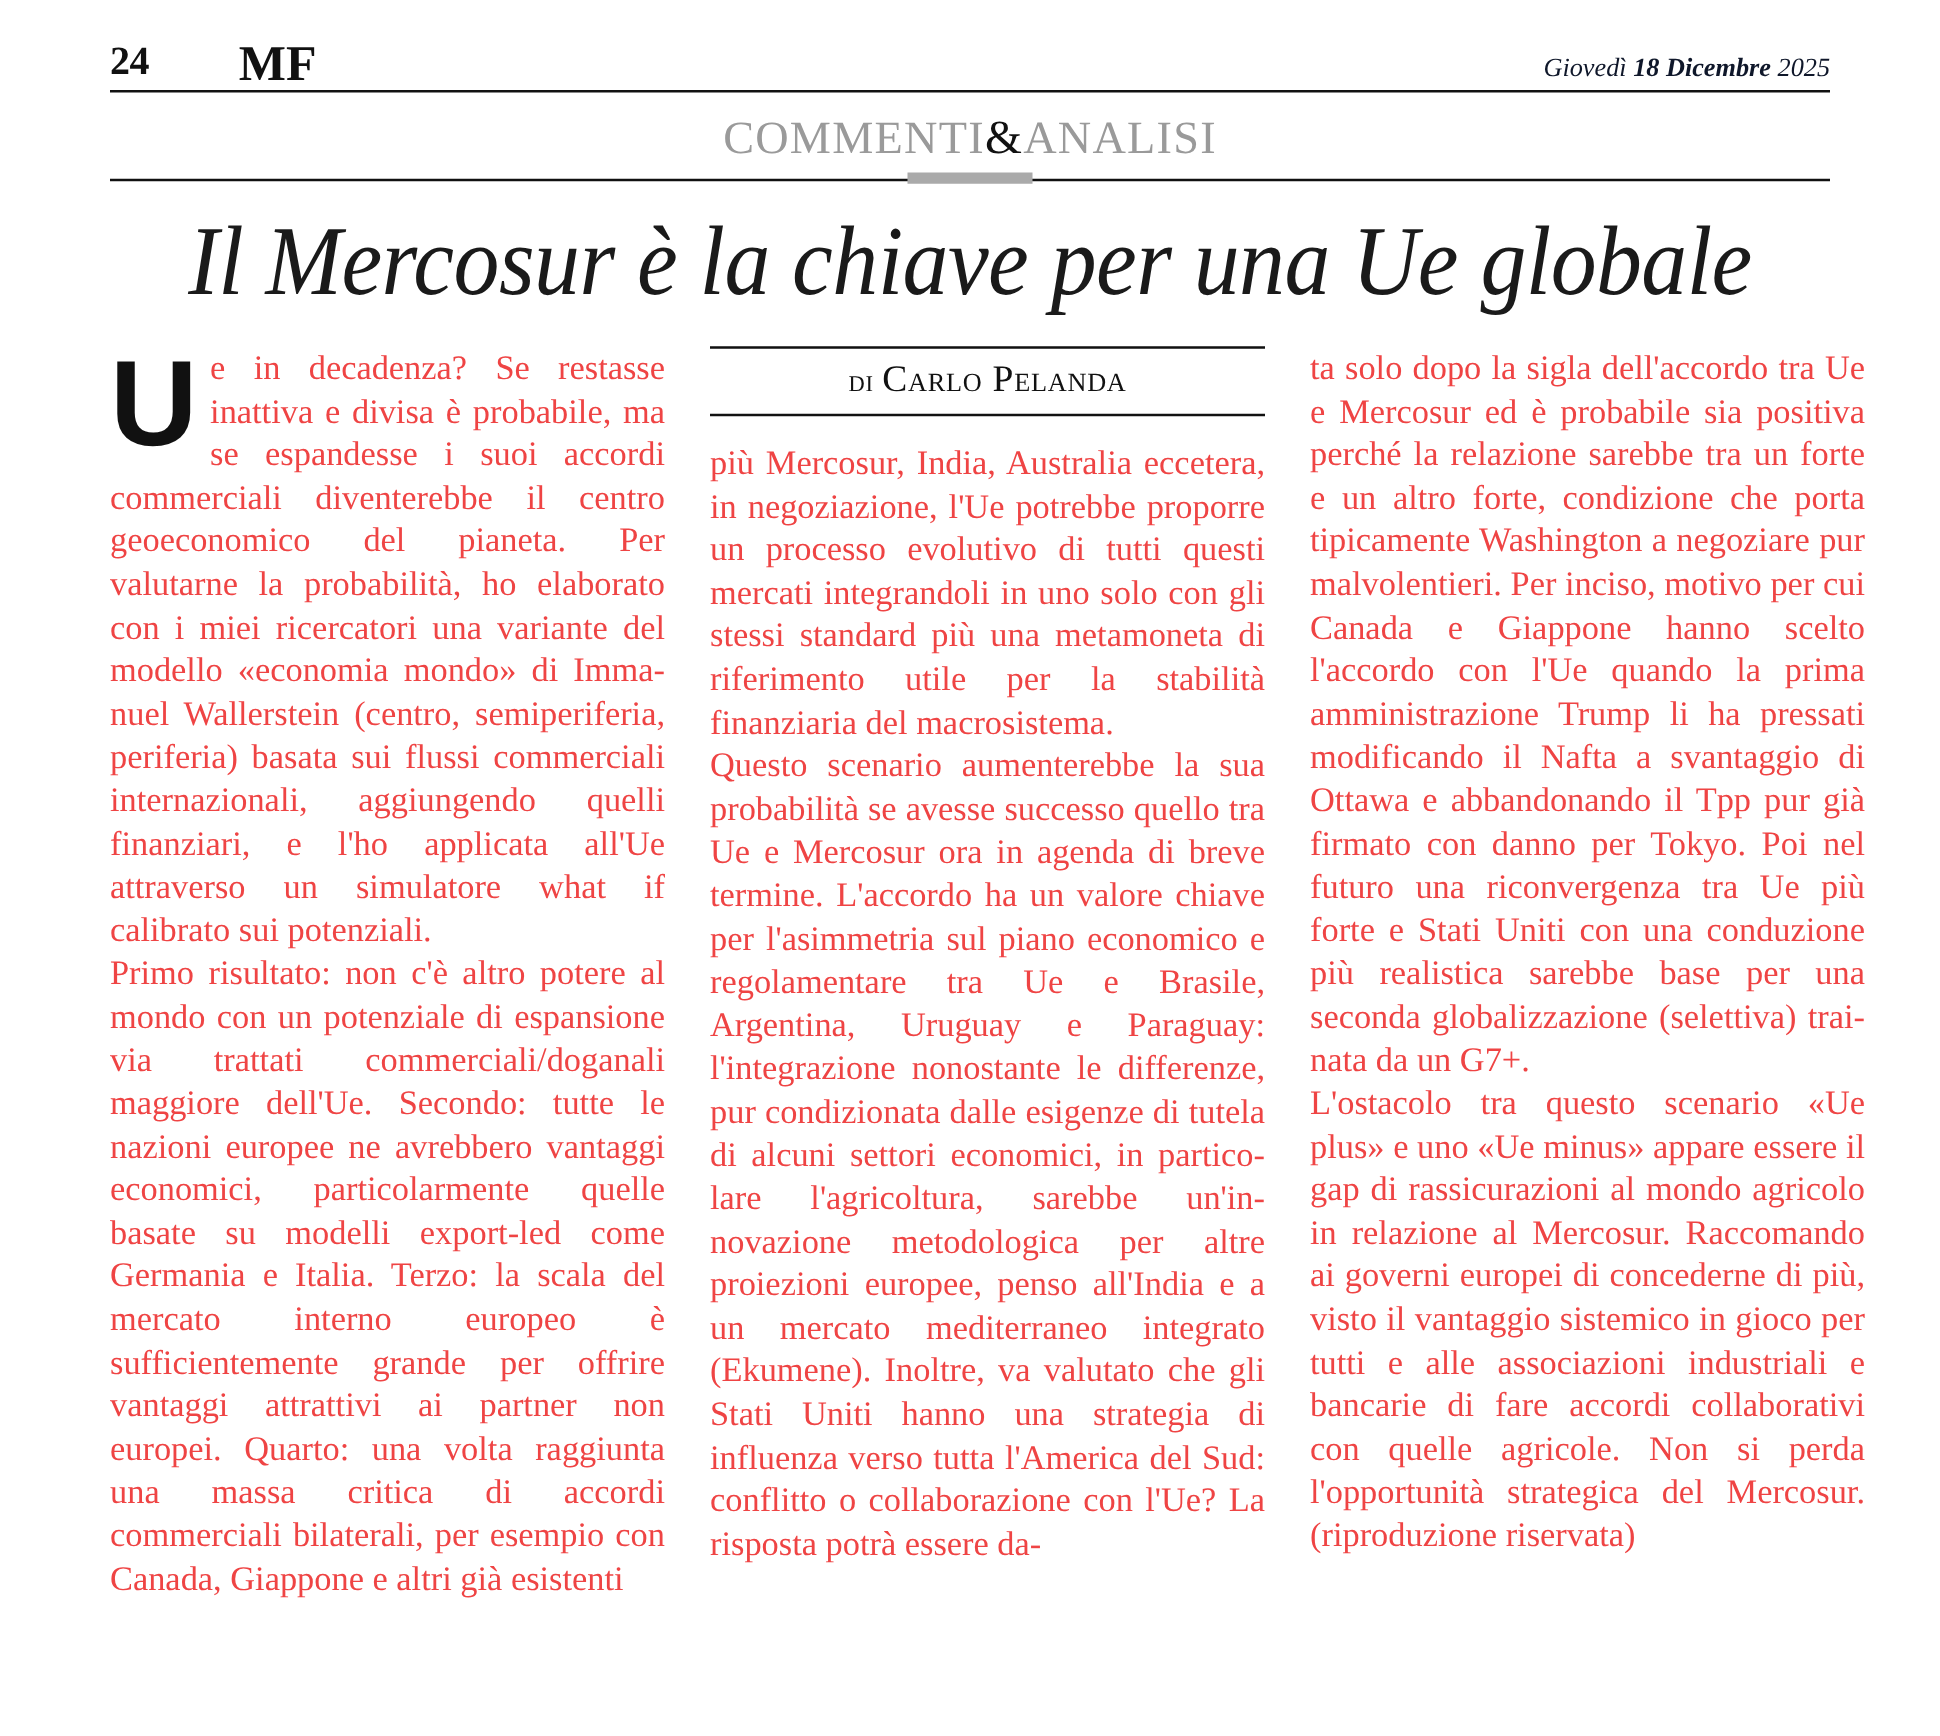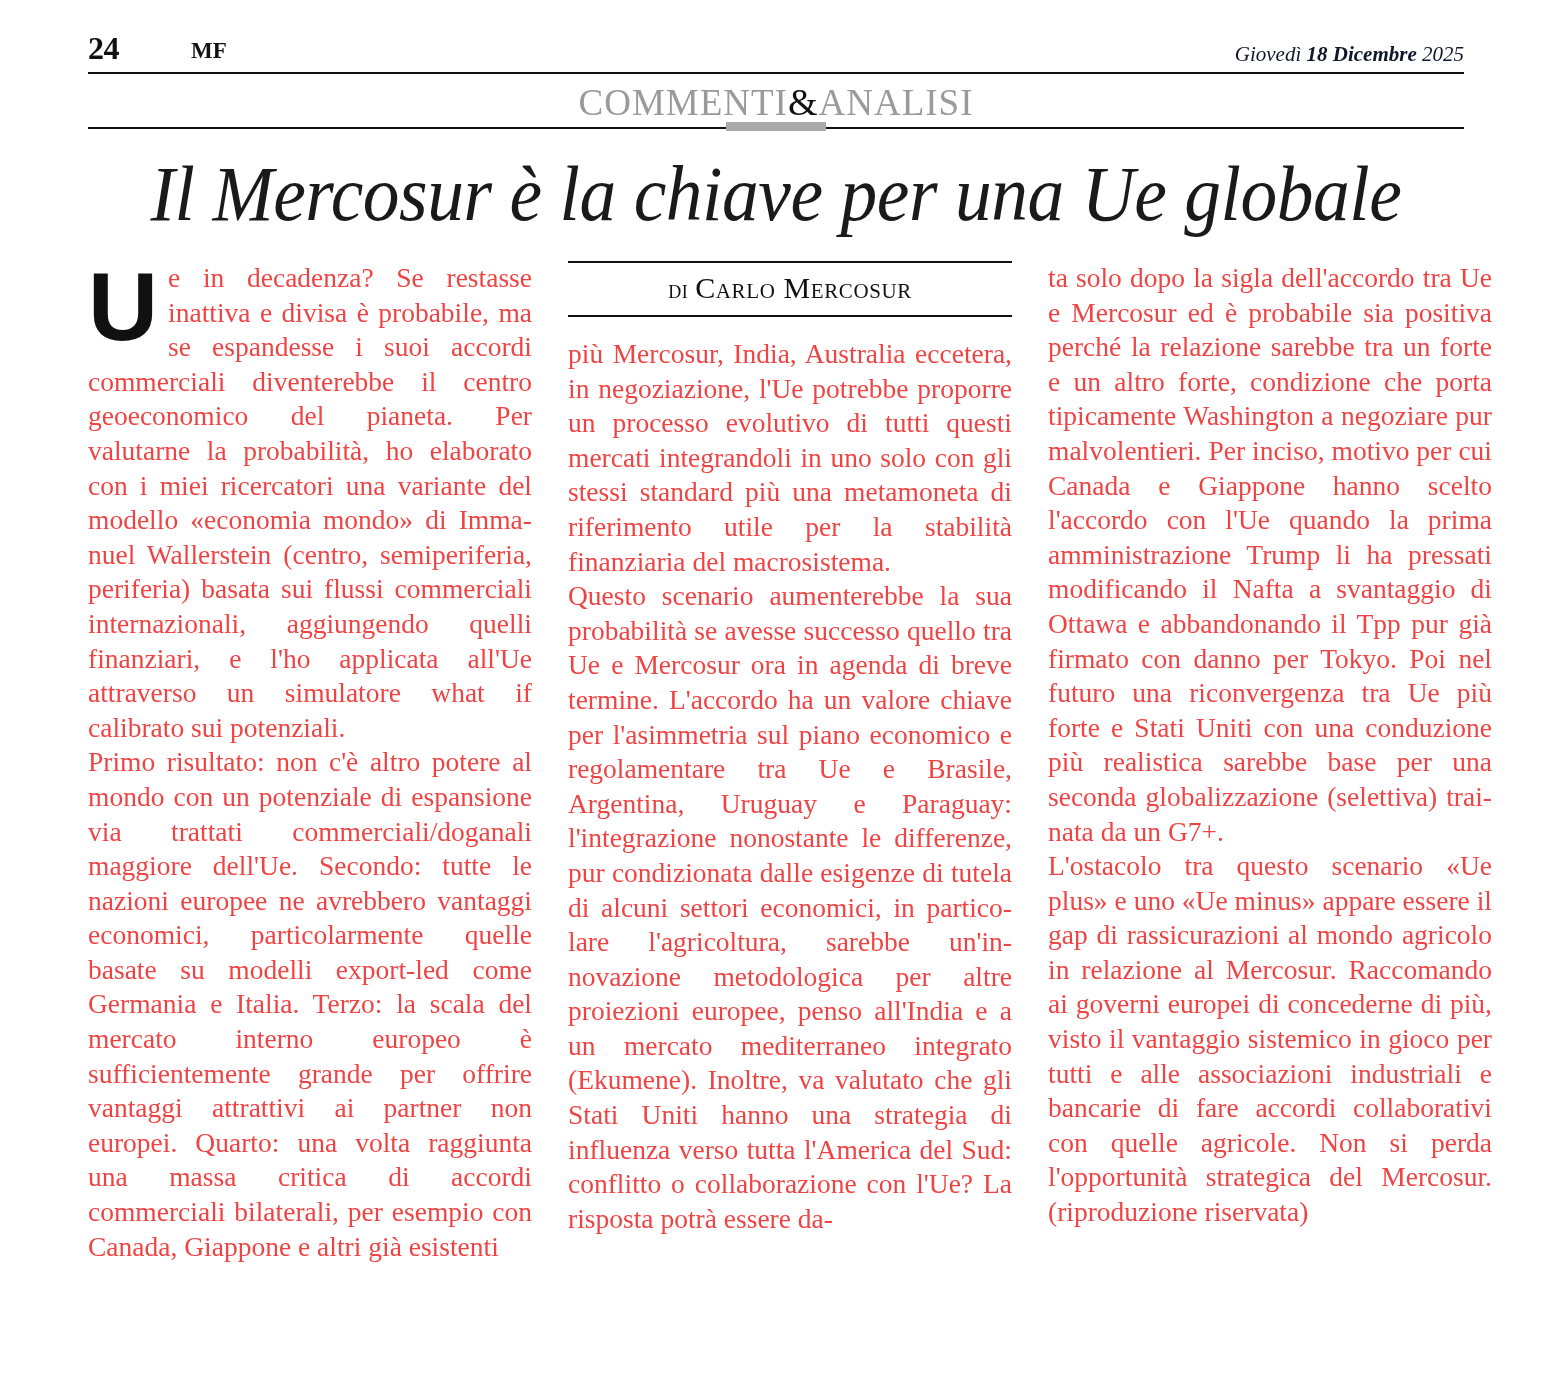--- a/index.html
+++ b/index.html
@@ -34,21 +34,21 @@
   .folio {
     font-family: "Liberation Serif", "DejaVu Serif", serif;
     font-weight: bold;
     font-size: 32px;
     line-height: 40px;
     letter-spacing: -0.5px;
     color: #111;
   }
   .brand {
     font-family: "Liberation Serif", "DejaVu Serif", serif;
-    font-size: 23px;
+    font-size: 40px;
     line-height: 34px;
     font-weight: bold;
     color: #111;
     margin-left: 72px;
     letter-spacing: 0px;
   }
   .dateline {
     margin-left: auto;
     font-size: 21px;
     line-height: 24px;
@@ -66,21 +66,21 @@
   }
 
   
   .section-band {
     position: relative;
     text-align: center;
     padding-top: 6px;
   }
   .section-title {
     font-size: 37px;
-    line-height: 44px;
+    line-height: 60px;
     letter-spacing: 1px;
     color: #9a9a9a;
     font-weight: normal;
     white-space: nowrap;
   }
   .section-title .amp {
     color: #111;
     font-size: 38px;
   }
   .rule-section {
@@ -186,21 +186,21 @@
 
   <div class="columns">
 
     <div class="col">
       <p class="dropcap-para">Ue in decadenza? Se restasse inattiva e divisa è probabi­le, ma se espandesse i suoi accordi commerciali diventereb­be il centro geoeconomico del pianeta. Per valutarne la probabi­lità, ho elaborato con i miei ricer­catori una variante del modello «economia mondo» di Imma­nuel Wallerstein (centro, semipe­riferia, periferia) basata sui flus­si commerciali internazionali, ag­giungendo quelli finanziari, e l'ho applicata all'Ue attraverso un simulatore what if calibrato sui potenziali.</p>
       <p>Primo risultato: non c'è altro po­tere al mondo con un potenziale di espansione via trattati com­merciali/doganali maggiore dell'Ue. Secondo: tutte le nazio­ni europee ne avrebbero vantag­gi economici, particolarmente quelle basate su modelli ex­port-led come Germania e Italia. Terzo: la scala del mercato inter­no europeo è sufficientemente grande per offrire vantaggi attrat­tivi ai partner non europei. Quar­to: una volta raggiunta una mas­sa critica di accordi commerciali bilaterali, per esempio con Cana­da, Giappone e altri già esistenti</p>
     </div>
 
     <div class="col">
       <div class="byline">
-        <div class="byline-text"><span>di </span><span class="nm">Carlo Mercosur</span></div>
+        <div class="byline-text"><span>di </span><span class="nm">Carlo Pelanda</span></div>
       </div>
       <p>più Mercosur, India, Australia ec­cetera, in negoziazione, l'Ue po­trebbe proporre un processo evo­lutivo di tutti questi mercati inte­grandoli in uno solo con gli stes­si standard più una metamoneta di riferimento utile per la stabili­tà finanziaria del macrosistema.</p>
       <p>Questo scenario aumenterebbe la sua probabilità se avesse suc­cesso quello tra Ue e Mercosur ora in agenda di breve termine. L'accordo ha un valore chiave per l'asimmetria sul piano econo­mico e regolamentare tra Ue e Brasile, Argentina, Uruguay e Paraguay: l'integrazione nono­stante le differenze, pur condizio­nata dalle esigenze di tutela di al­cuni settori economici, in partico­lare l'agricoltura, sarebbe un'in­novazione metodologica per al­tre proiezioni europee, penso all'India e a un mercato mediter­raneo integrato (Ekumene). Inol­tre, va valutato che gli Stati Uniti hanno una strategia di influenza verso tutta l'America del Sud: conflitto o collaborazione con l'Ue? La risposta potrà essere da-</p>
     </div>
 
     <div class="col">
       <p>ta solo dopo la sigla dell'accordo tra Ue e Mercosur ed è probabile sia positiva perché la relazione sarebbe tra un forte e un altro for­te, condizione che porta tipica­mente Washington a negoziare pur malvolentieri. Per inciso, mo­tivo per cui Canada e Giappone hanno scelto l'accordo con l'Ue quando la prima amministrazio­ne Trump li ha pressati modifi­cando il Nafta a svantaggio di Ot­tawa e abbandonando il Tpp pur già firmato con danno per To­kyo. Poi nel futuro una riconver­genza tra Ue più forte e Stati Uni­ti con una conduzione più realisti­ca sarebbe base per una seconda globalizzazione (selettiva) trai­nata da un G7+.</p>
       <p>L'ostacolo tra questo scenario «Ue plus» e uno «Ue minus» ap­pare essere il gap di rassicurazio­ni al mondo agricolo in relazione al Mercosur. Raccomando ai go­verni europei di concederne di più, visto il vantaggio sistemico in gioco per tutti e alle associazio­ni industriali e bancarie di fare ac­cordi collaborativi con quelle agricole. Non si perda l'opportu­nità strategica del Mercosur. (ri­produzione riservata)</p>
     </div>
 

